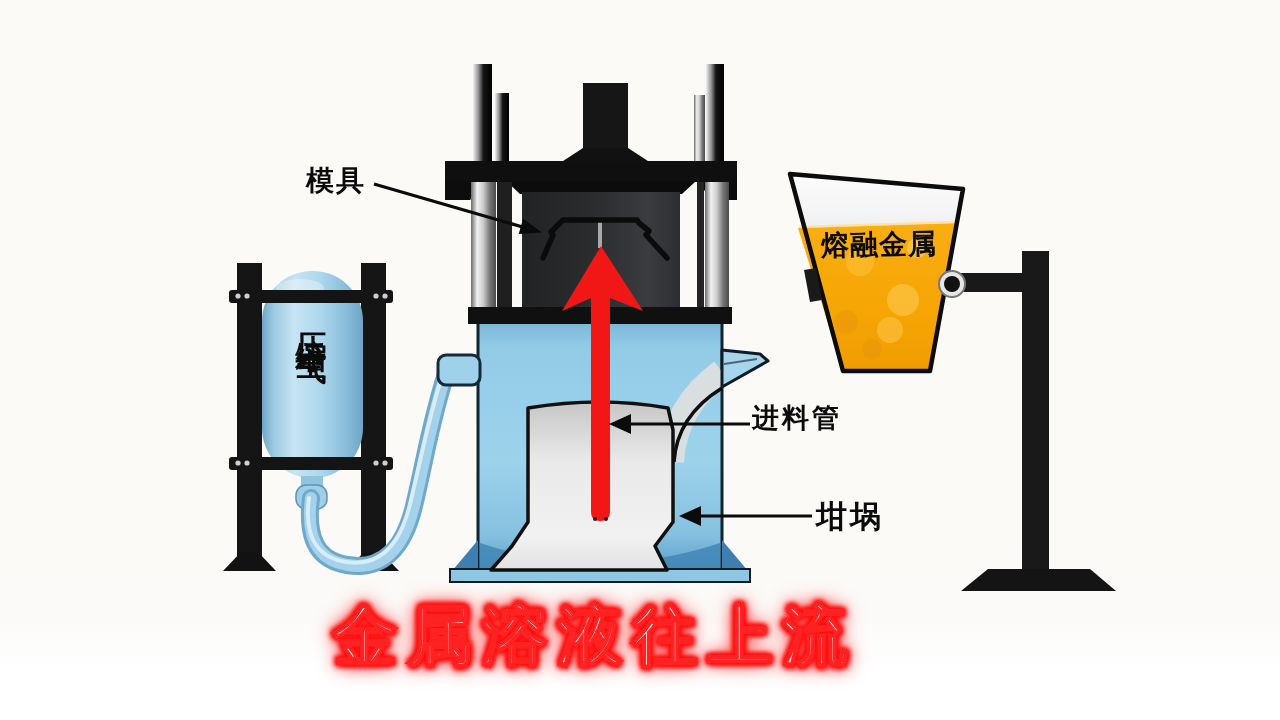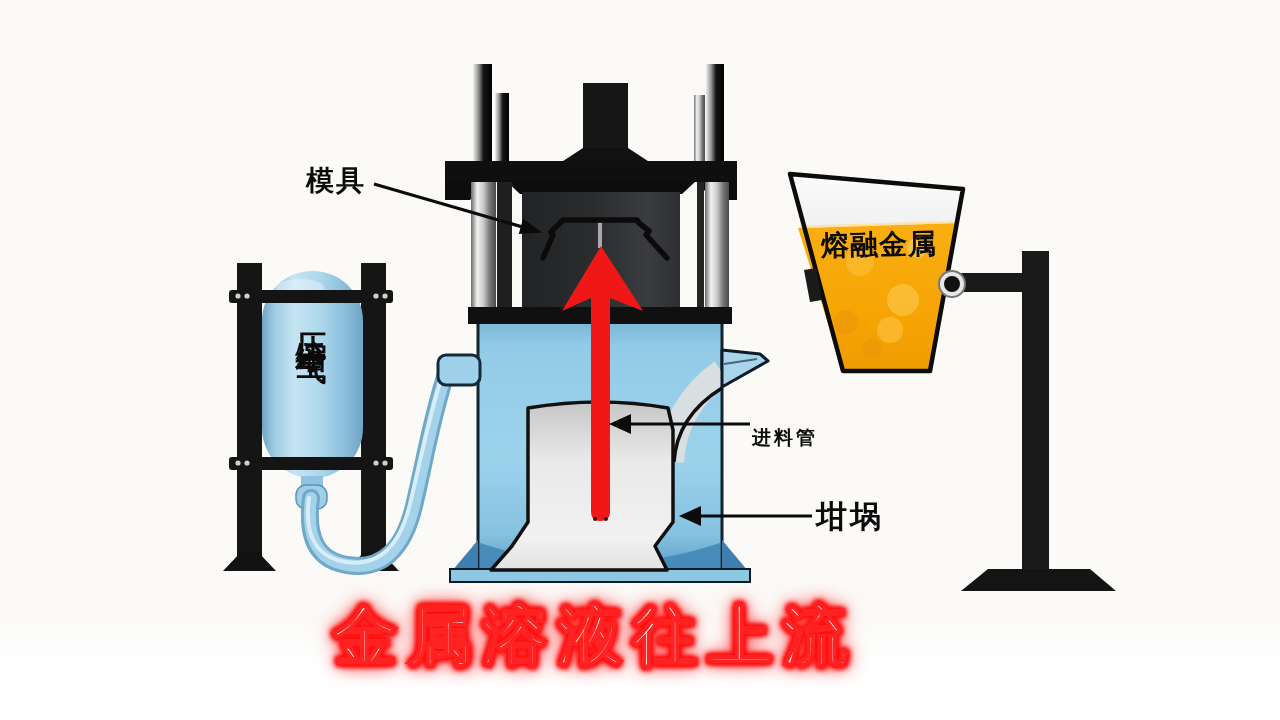--- a/index.html
+++ b/index.html
@@ -9,21 +9,21 @@
     background:linear-gradient(#fbfaf7 0%,#fbfaf8 86%,#ffffff 93%);
     font-family:"DejaVu Sans","Liberation Sans",sans-serif;
     overflow:hidden;
   }
   .stage svg{position:absolute;left:0;top:0;}
   .label{
     position:absolute;color:#0b0b0b;font-weight:700;line-height:1.05;
     white-space:nowrap;
   }
   #label-mold{left:306px;top:166px;font-size:28px;letter-spacing:2px;}
-  #label-feed-tube{left:752px;top:428px;font-size:19px;letter-spacing:3px;}
+  #label-feed-tube{left:752px;top:404px;font-size:27px;letter-spacing:3px;}
   #label-crucible{left:816px;top:500px;font-size:31px;letter-spacing:3px;}
   #label-molten-metal{left:821px;top:230px;font-size:28px;letter-spacing:1px;transform:rotate(-1deg);}
   #label-compressed-air{
     left:295px;top:308px;font-size:31px;
     writing-mode:vertical-rl;text-orientation:upright;letter-spacing:7px;
   }
   #headline{
     position:absolute;left:-45px;top:592px;width:1280px;text-align:center;
     font-size:65px;font-weight:900;letter-spacing:10px;color:#ffffff;
     -webkit-text-stroke:2px #ff2222;

